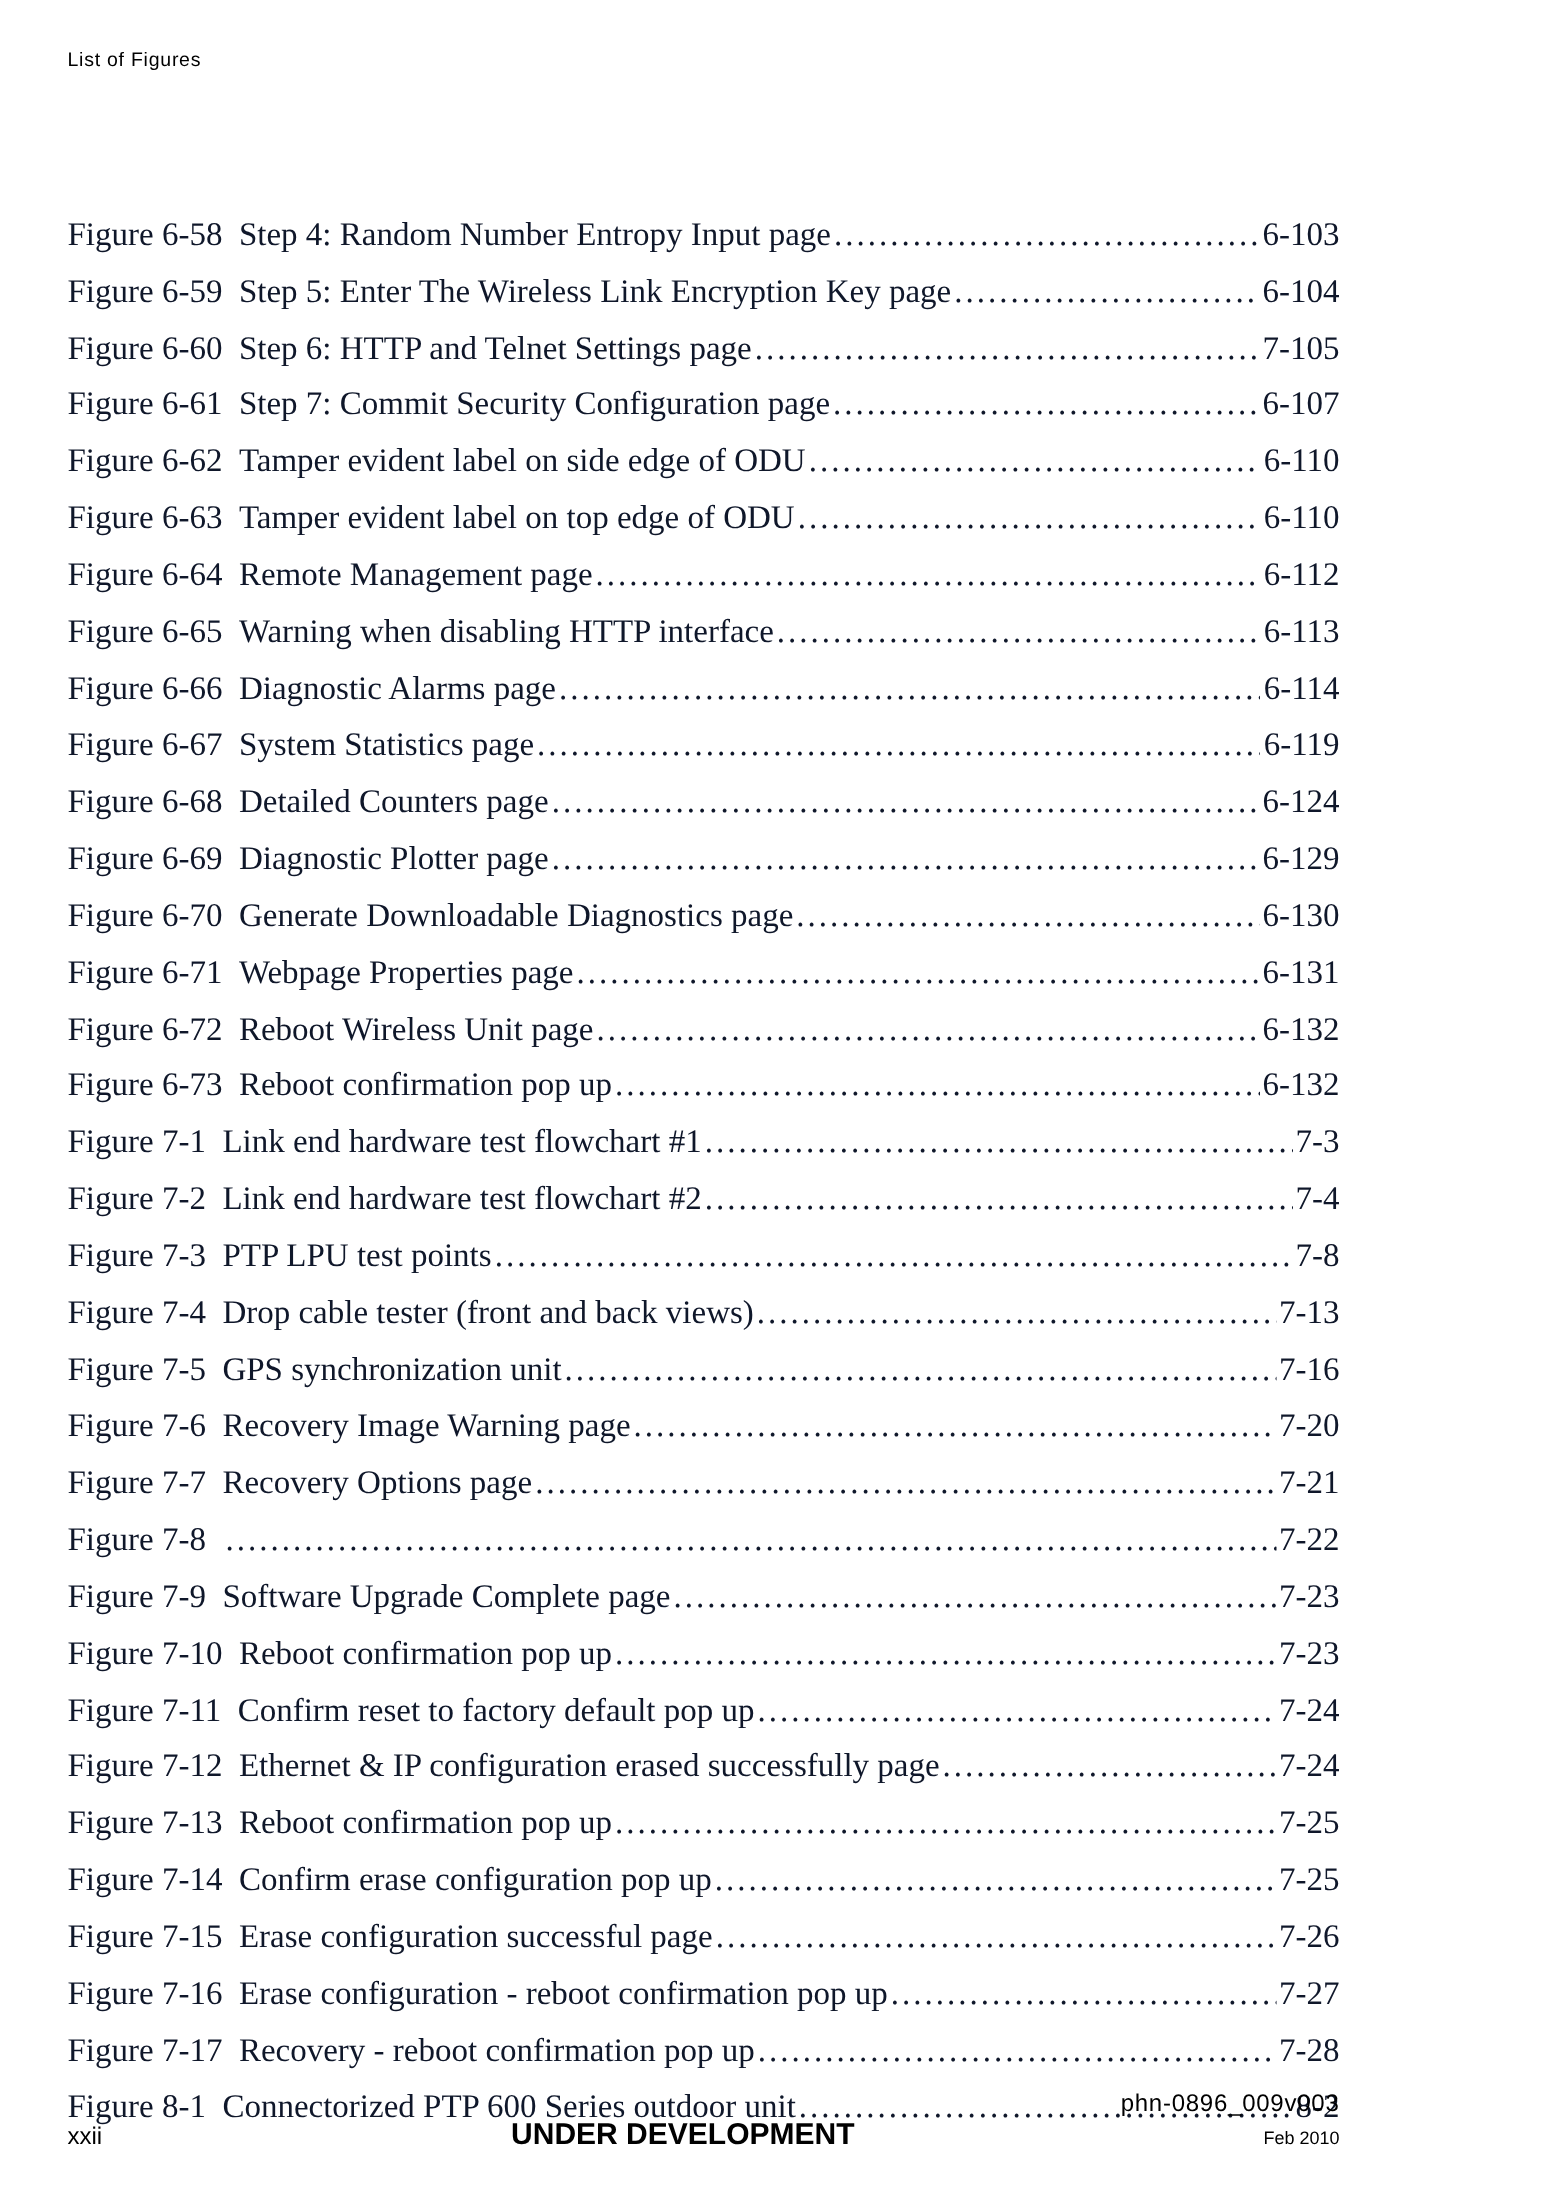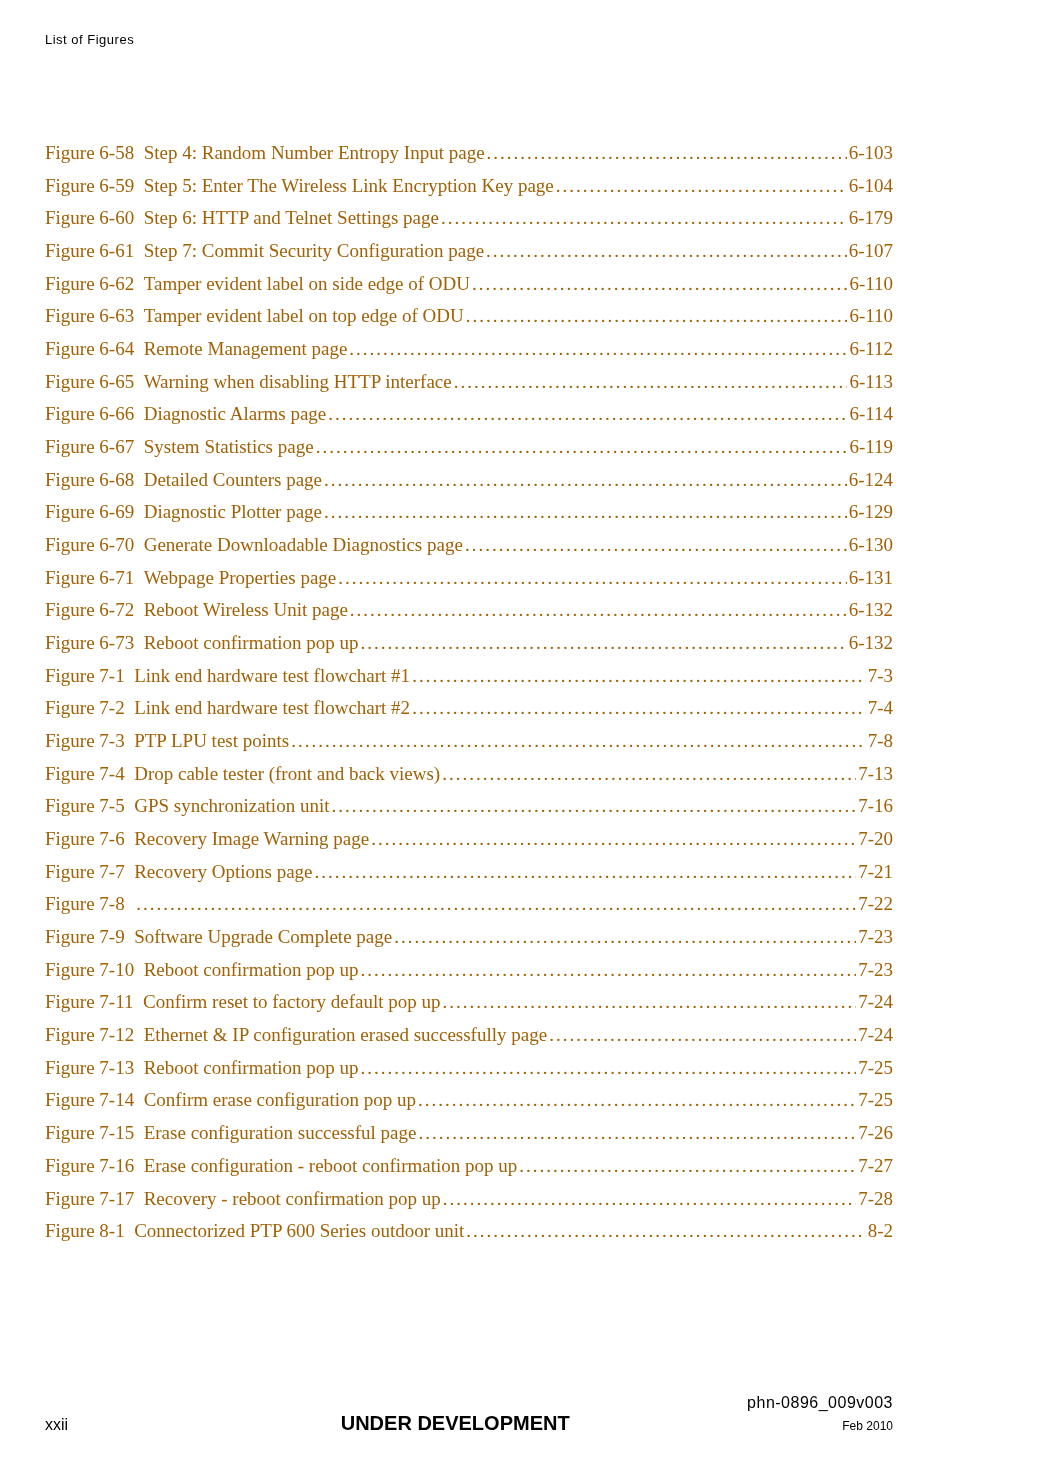--- a/index.html
+++ b/index.html
@@ -16,23 +16,23 @@
       box-sizing: border-box;
       position: relative;
     }
     .header {
       font-family: Verdana, Geneva, sans-serif;
       font-size: 13px;
       letter-spacing: 0.5px;
       margin-bottom: 90px;
     }
     .entries {
-      font-size: 19px;
+      font-size: 22px;
       line-height: 1.72;
-      color: #a16207;
+      color: #0f172a;
       margin-top: 32px;
     }
     .entry {
       display: flex;
       align-items: baseline;
       white-space: nowrap;
       overflow: hidden;
     }
     .entry-label {
       flex: 0 0 auto;
@@ -99,21 +99,21 @@
       <div class="entry">
         <span class="entry-label">Figure 6-59&nbsp;&nbsp;</span>
         <span class="entry-title">Step 5: Enter The Wireless Link Encryption Key page</span>
         <span class="dots"></span>
         <span class="entry-page">6-104</span>
       </div>
       <div class="entry">
         <span class="entry-label">Figure 6-60&nbsp;&nbsp;</span>
         <span class="entry-title">Step 6: HTTP and Telnet Settings page</span>
         <span class="dots"></span>
-        <span class="entry-page">6-179</span>
+        <span class="entry-page">7-105</span>
       </div>
       <div class="entry">
         <span class="entry-label">Figure 6-61&nbsp;&nbsp;</span>
         <span class="entry-title">Step 7: Commit Security Configuration page</span>
         <span class="dots"></span>
         <span class="entry-page">6-107</span>
       </div>
       <div class="entry">
         <span class="entry-label">Figure 6-62&nbsp;&nbsp;</span>
         <span class="entry-title">Tamper evident label on side edge of ODU</span>

